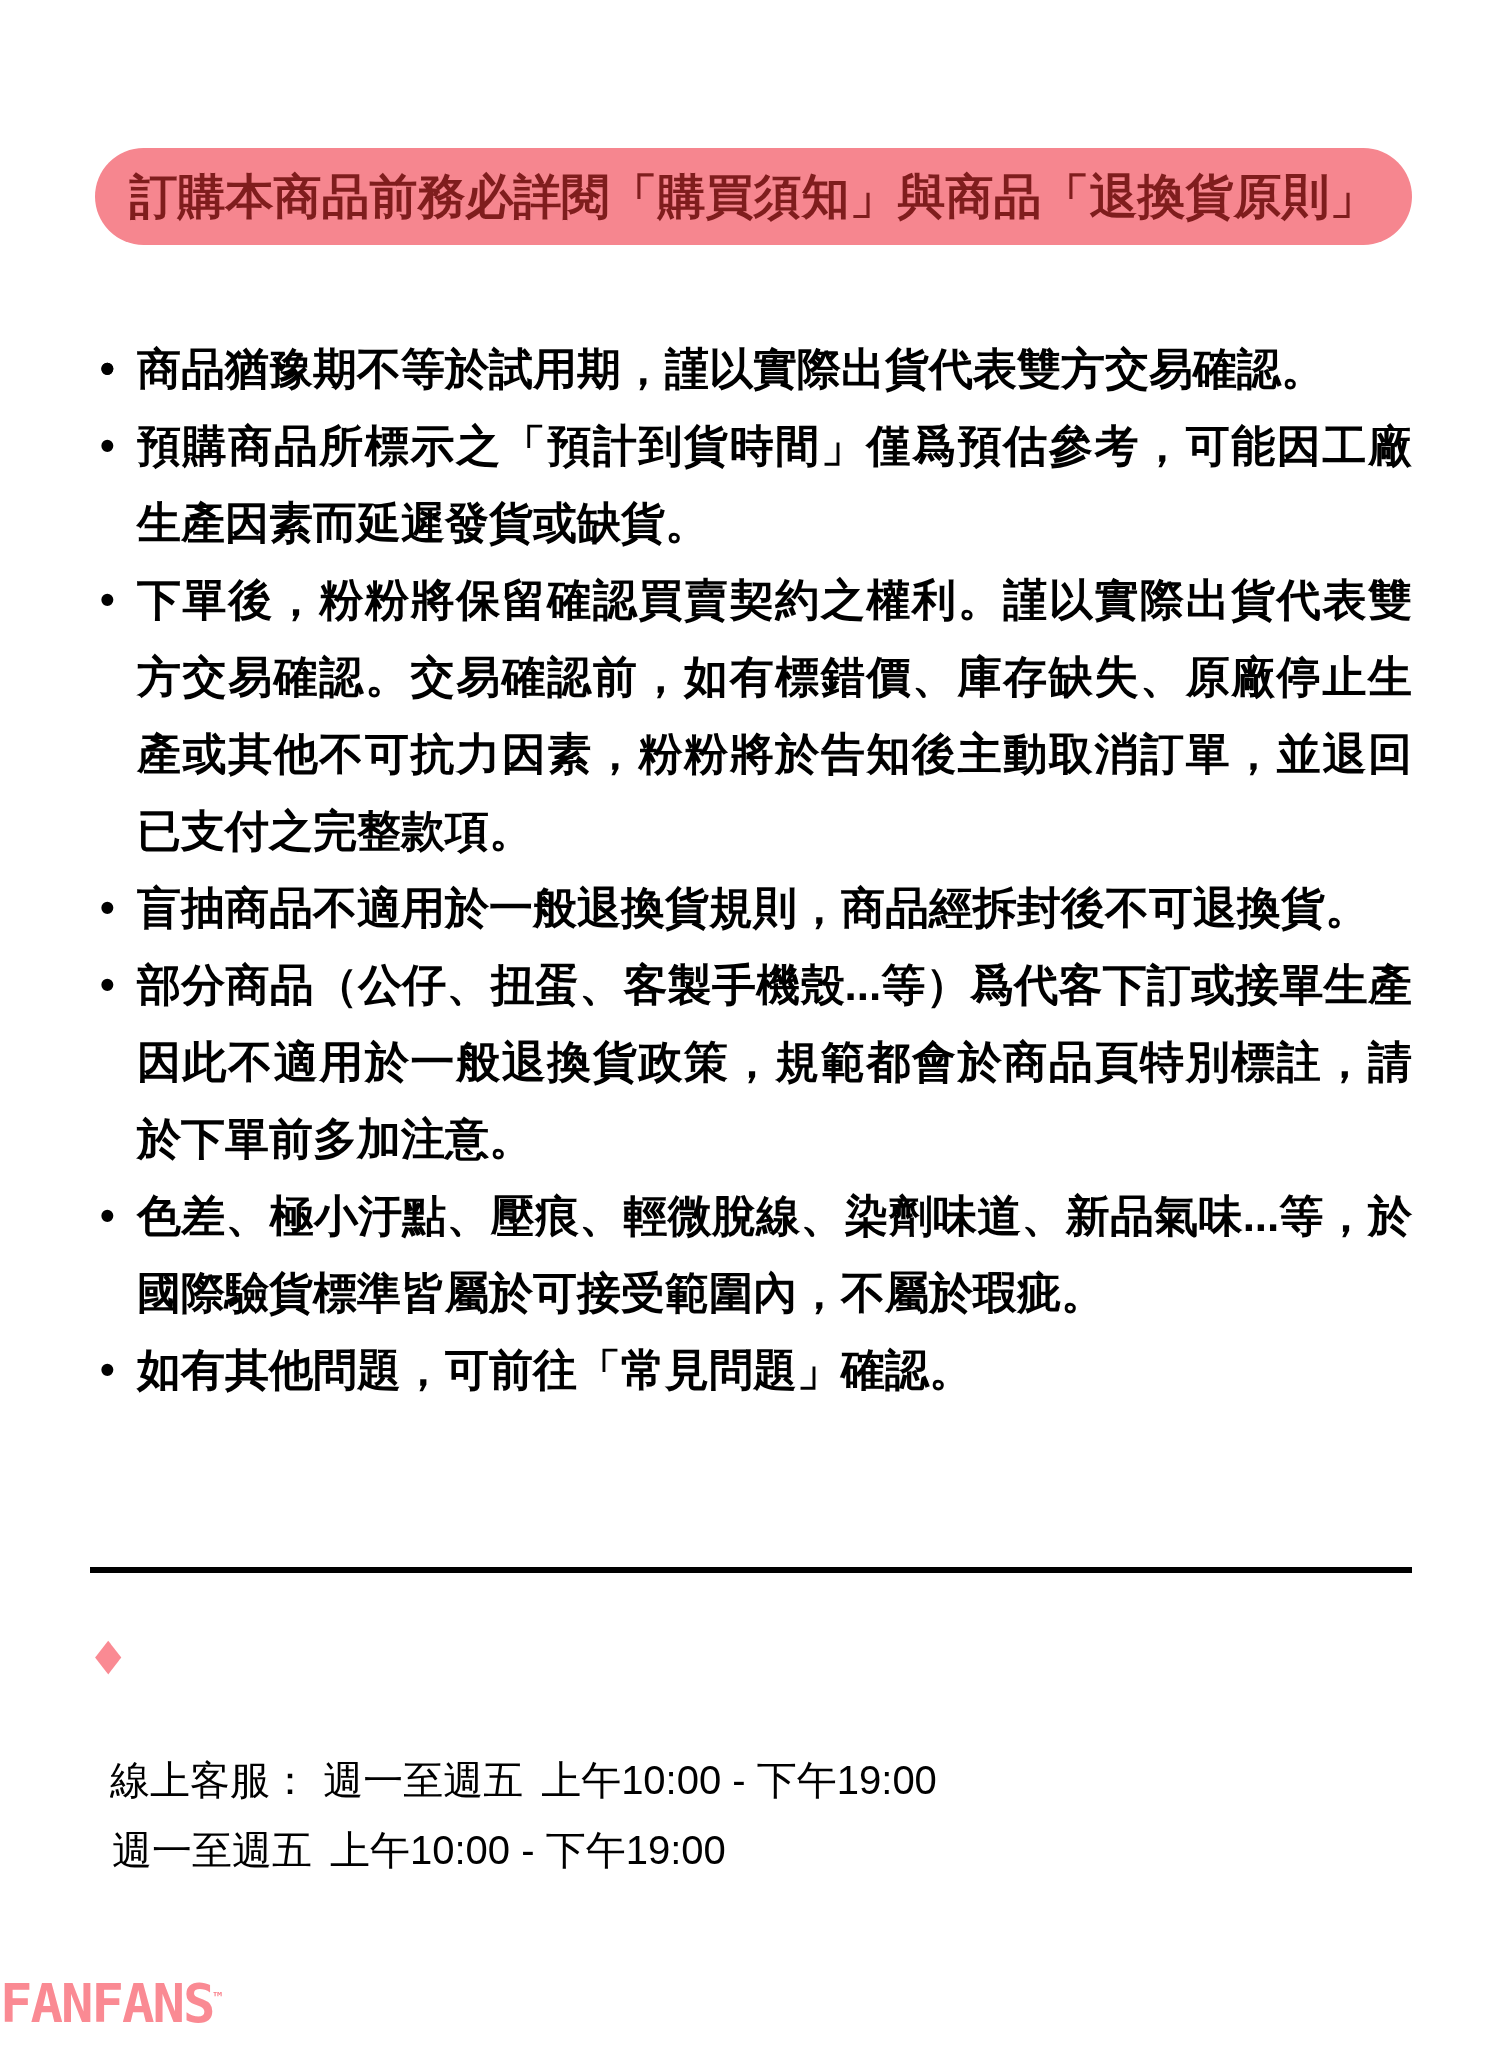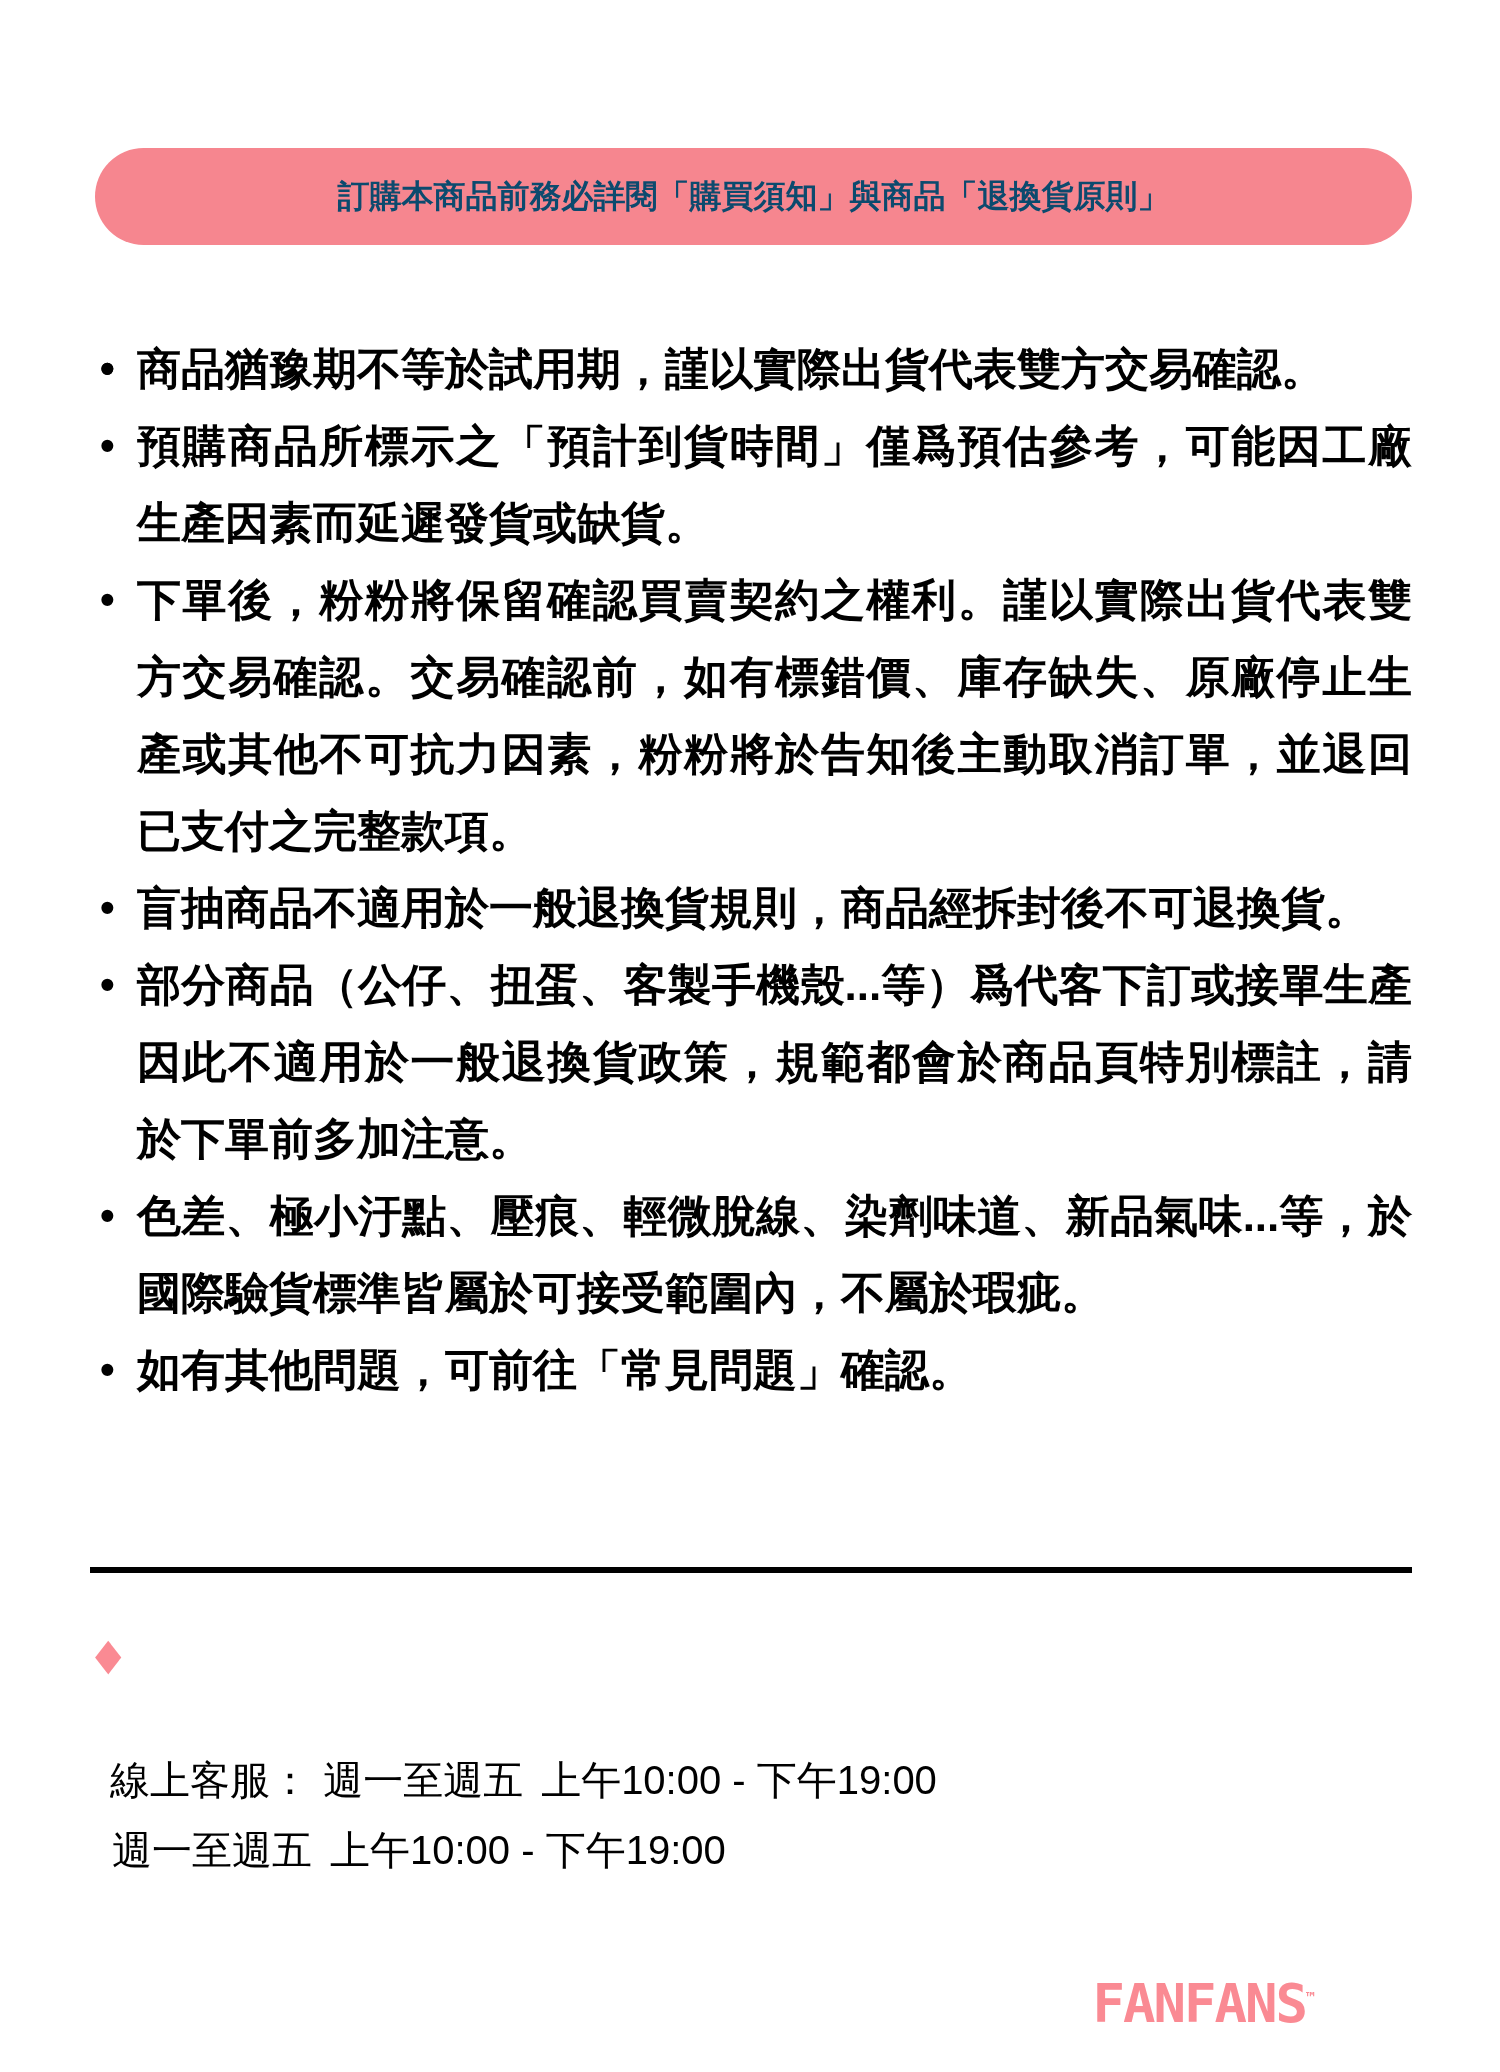--- a/index.html
+++ b/index.html
@@ -21,23 +21,23 @@
     top: 148px;
     width: 1317px;
     height: 97px;
     background: var(--banner-pink, #F6868F);
     border-radius: 50px;
     display: flex;
     align-items: center;
     justify-content: center;
   }
   .banner-text {
-    color: #0c4a6e;
+    color: #7f1d1d;
     font-weight: 700;
-    font-size: 32px;
+    font-size: 48px;
     white-space: nowrap;
     letter-spacing: 0px;
   }
   .notice-list {
     position: absolute;
     left: 100px;
     top: 330px;
     width: 1312px;
     margin: 0;
     padding: 0;
@@ -104,21 +104,21 @@
     margin-left: 2px;
   }
   .contact-hours {
     margin-left: 18px;
   }
   .logo-row {
     position: absolute;
     left: 0;
     top: 1972px;
     width: 1315px;
-    text-align: right;
+    text-align: left;
   }
   .fanfans-logo {
     display: inline-block;
     color: var(--accent-light, #FA8A93);
     font-family: "DejaVu Sans Mono", monospace;
     font-weight: 700;
     font-size: 54px;
     letter-spacing: -2px;
   }
   .trademark {

